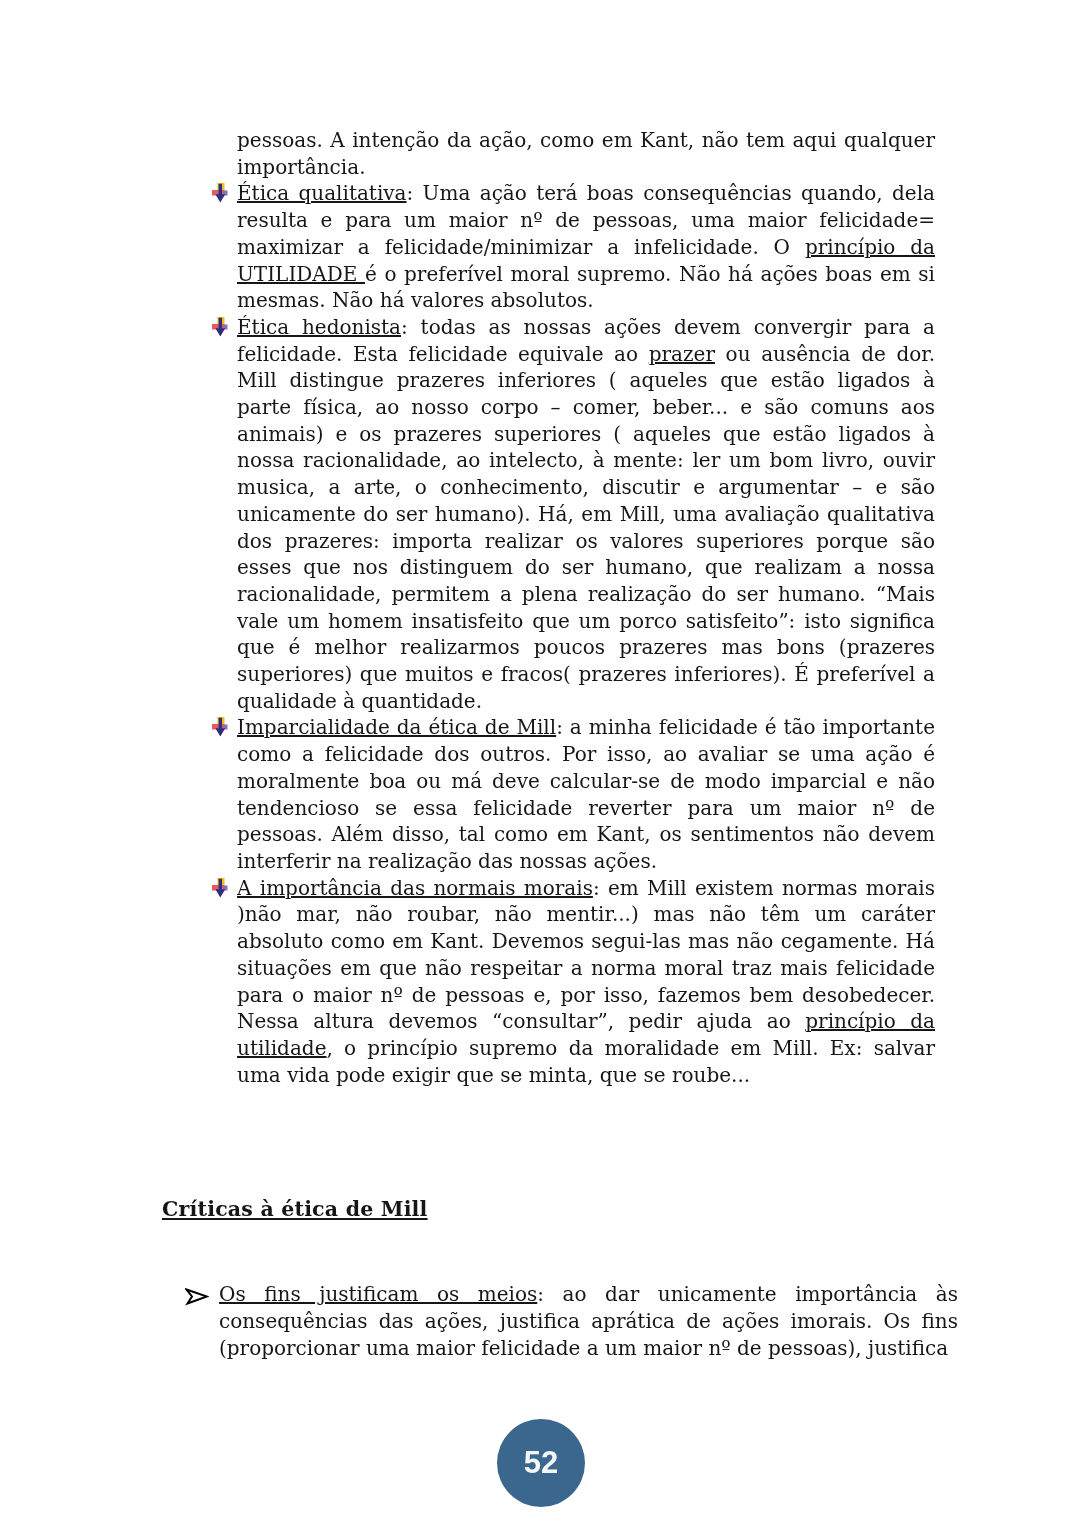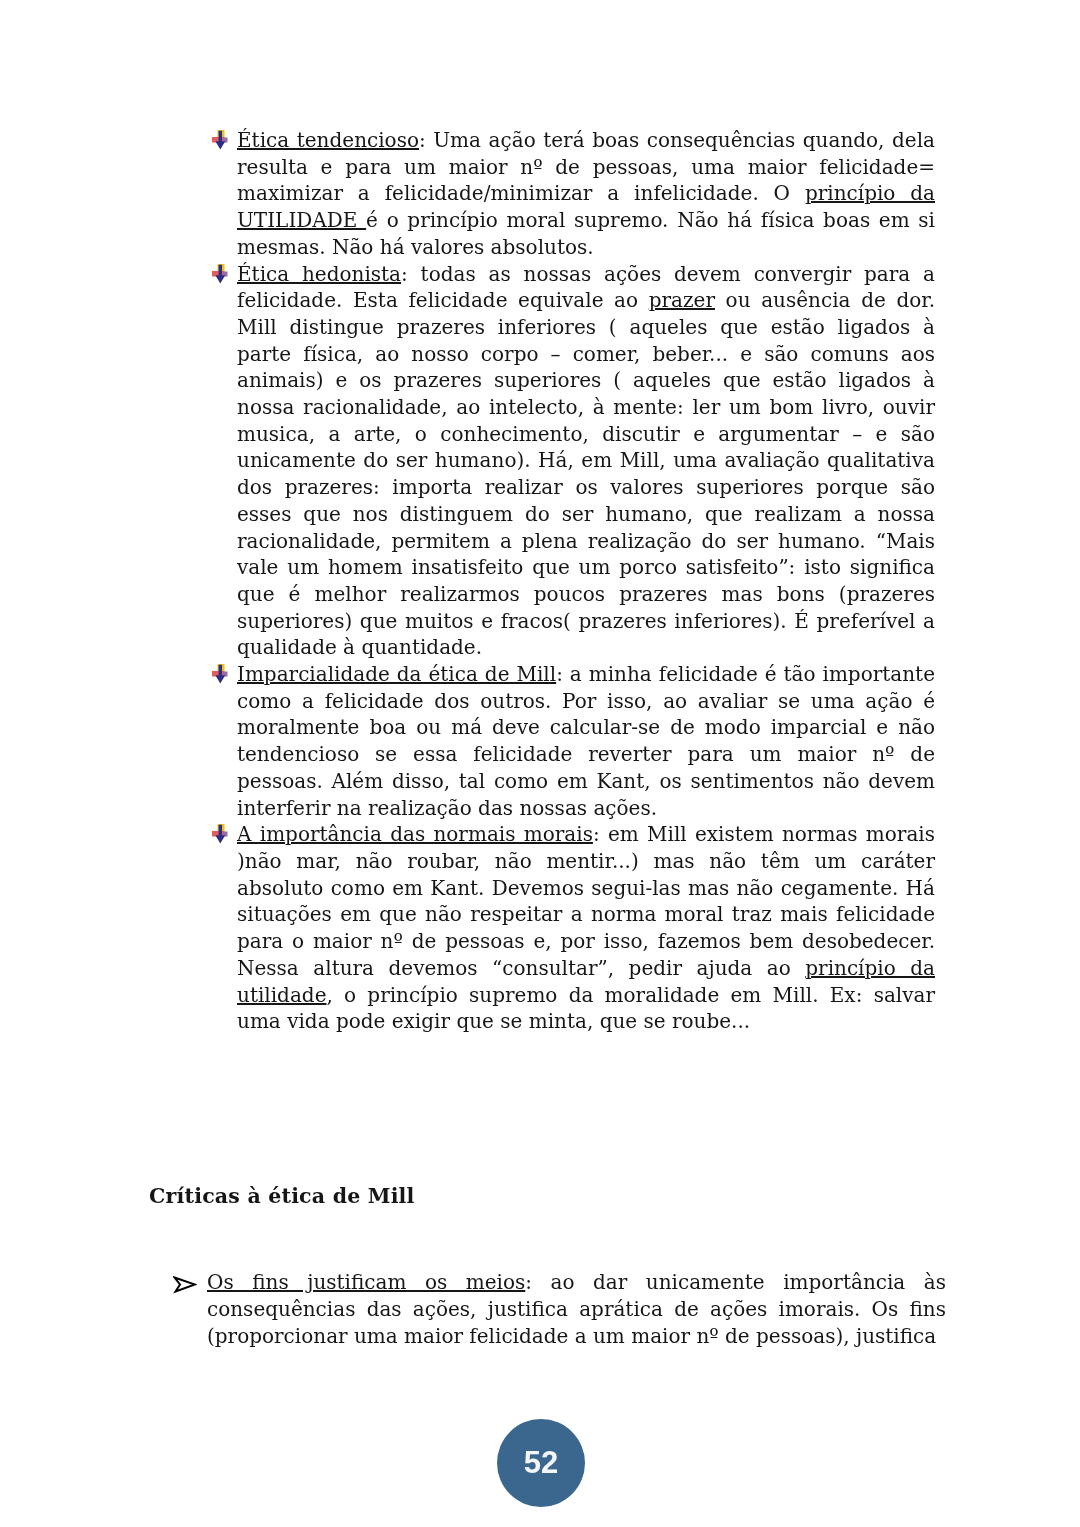--- a/index.html
+++ b/index.html
@@ -23,27 +23,28 @@
   .bitem{
     position:relative;
     font-size:20px;line-height:26.7px;
     text-align:justify;
   }
   .bicon{
     position:absolute;left:-25px;top:3px;
     width:16px;height:21px;
   }
   .heading{
-    position:absolute;left:146px;top:1181px;margin:3px;
+    position:absolute;left:146px;top:1181px;margin:16px;
     font-size:20.5px;font-weight:bold;
+    text-decoration:underline;
     letter-spacing:0.2px;
   }
   ul.clist{
     position:absolute;left:204px;top:1266px;width:739px;
-    list-style:none;margin:3px;padding:0;
+    list-style:none;margin:15px;padding:0;
   }
   .citem{
     position:relative;
     font-size:20px;line-height:27px;
     text-align:justify;
   }
   .aicon{
     position:absolute;left:-34px;top:5px;
     width:24px;height:19px;
   }
@@ -62,32 +63,33 @@
   .u{text-decoration:underline;}
   .b{font-weight:normal;}
   .i{}
 </style>
 </head>
 <body>
 
 <div class="sheet">
 
   <div class="flow">
+    <p class="para"><span>pessoas. A intenção da ação, como em Kant, não tem aqui qualquer importância.</span></p>
 
     <ul class="blist">
       <li class="bitem">
         <span class="bicon">
           <svg width="16" height="21" viewBox="0 0 16 21" aria-hidden="true">
             <rect x="5.5" y="0" width="7" height="7.5" fill="var(--bullet-yellow)"></rect>
             <rect x="0" y="7" width="12.5" height="5.5" fill="var(--bullet-red)"></rect>
             <rect x="11" y="7.5" width="4.5" height="5" fill="var(--bullet-purple)"></rect>
             <path d="M6.6 0.8 L10 0.8 L10 11.3 L13.2 11.3 L8.3 19.6 L3.4 11.3 L6.6 11.3 Z" fill="var(--bullet-navy)"></path>
           </svg>
         </span>
-        <span class="btext"><span class="u">Ética tendencioso</span><span>: Uma ação terá boas consequências quando, dela resulta e para um maior nº de pessoas, uma maior felicidade= maximizar a felicidade/minimizar a infelicidade. O </span><span class="u">princípio da UTILIDADE </span><span>é o princípio moral supremo. Não há física boas em si mesmas. Não há valores absolutos.</span></span>
+        <span class="btext"><span class="u">Ética qualitativa</span><span>: Uma ação terá boas consequências quando, dela resulta e para um maior nº de pessoas, uma maior felicidade= maximizar a felicidade/minimizar a infelicidade. O </span><span class="u">princípio da UTILIDADE </span><span>é o preferível moral supremo. Não há ações boas em si mesmas. Não há valores absolutos.</span></span>
       </li>
       <li class="bitem">
         <span class="bicon">
           <svg width="16" height="21" viewBox="0 0 16 21" aria-hidden="true">
             <rect x="5.5" y="0" width="7" height="7.5" fill="var(--bullet-yellow)"></rect>
             <rect x="0" y="7" width="12.5" height="5.5" fill="var(--bullet-red)"></rect>
             <rect x="11" y="7.5" width="4.5" height="5" fill="var(--bullet-purple)"></rect>
             <path d="M6.6 0.8 L10 0.8 L10 11.3 L13.2 11.3 L8.3 19.6 L3.4 11.3 L6.6 11.3 Z" fill="var(--bullet-navy)"></path>
           </svg>
         </span>

